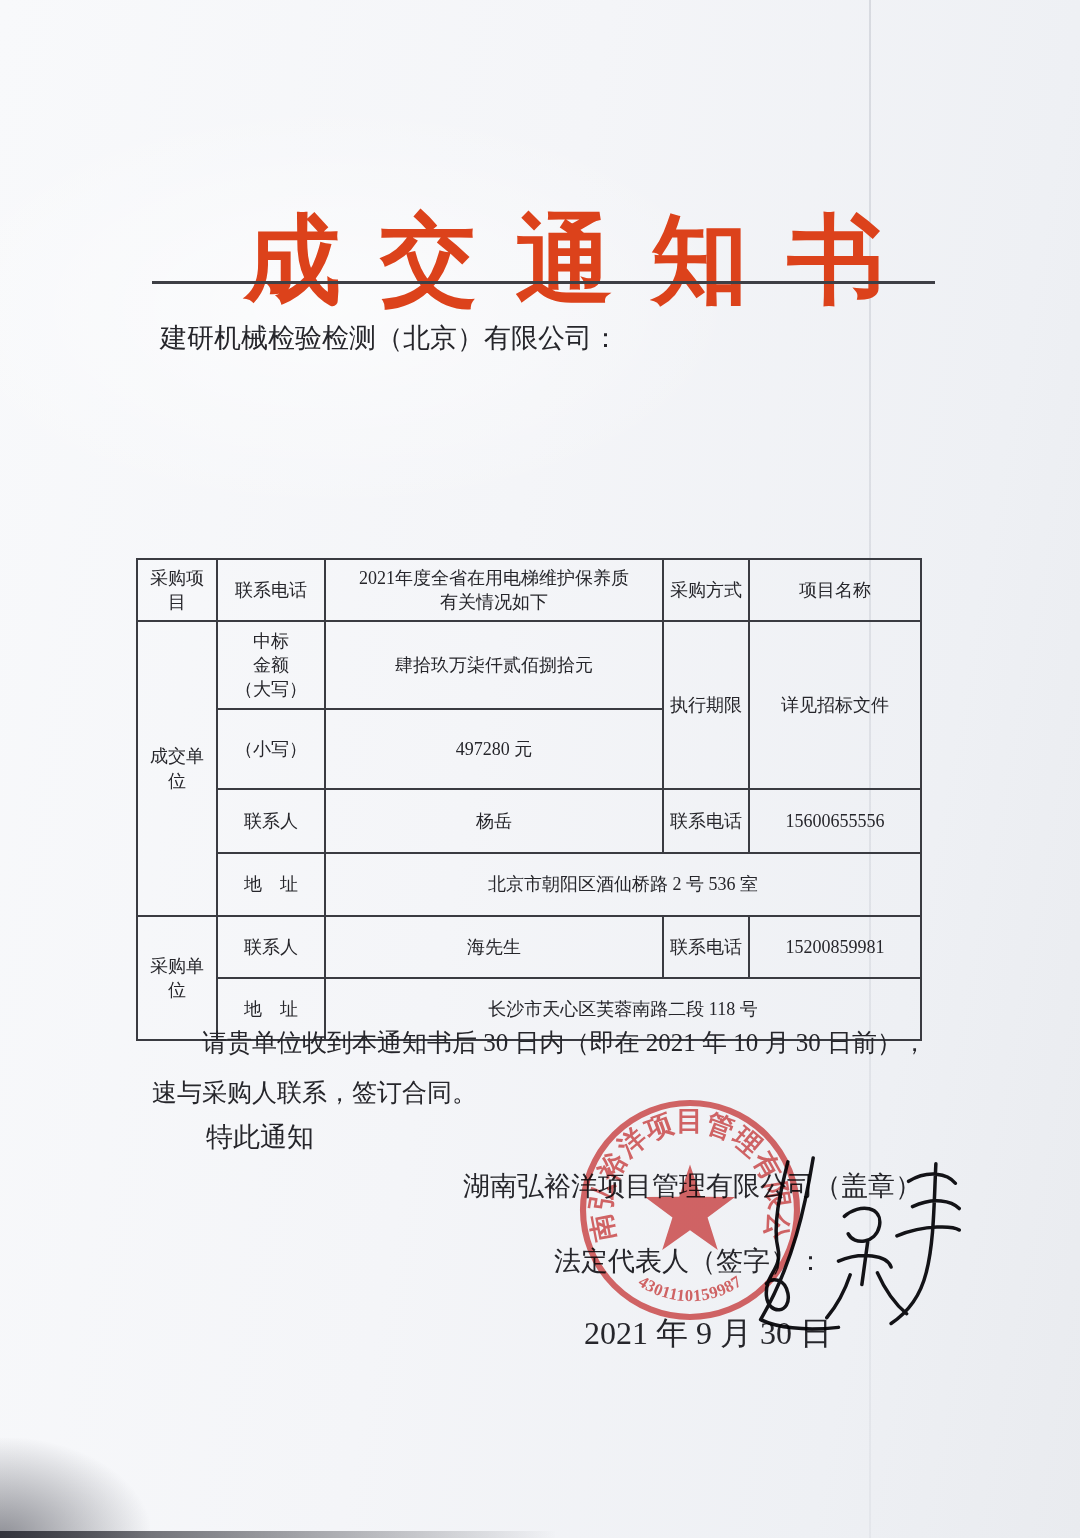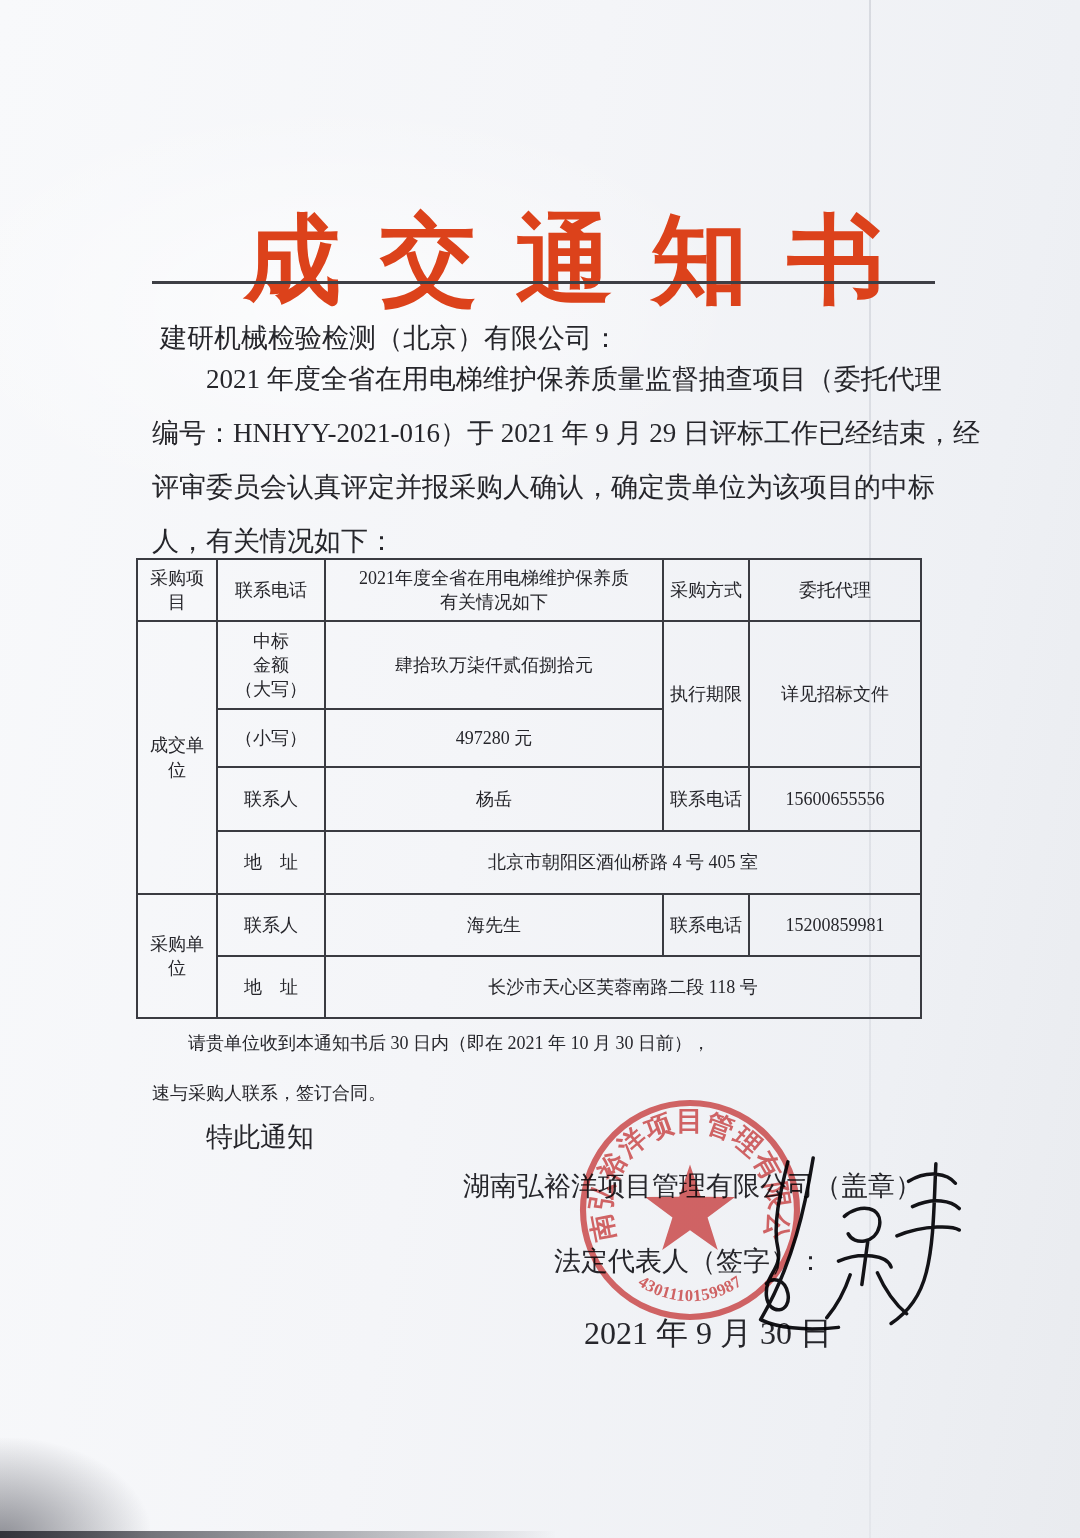--- a/index.html
+++ b/index.html
@@ -40,25 +40,25 @@
     position:absolute;top:558px;left:136px;width:784px;
     border-collapse:collapse;table-layout:fixed;
     font-size:18px;line-height:1.35;
   }
   table.award td{
     border:2px solid #3a3b41;
     text-align:center;vertical-align:middle;
     padding:2px 4px;white-space:pre-line;
     overflow:hidden;
   }
-  tr.r1{height:62px}tr.r2{height:88px}tr.r3{height:58px}tr.r4{height:64px}
+  tr.r1{height:62px}tr.r2{height:88px}tr.r3{height:80px}tr.r4{height:64px}
   tr.r5{height:63px}tr.r6{height:62px}tr.r7{height:62px}
 
   .closing{position:absolute;top:1018px;left:152px;width:792px;
-    font-size:18px;line-height:50px;}
+    font-size:25px;line-height:50px;}
   .notice-line{position:absolute;top:1112px;left:152px;width:792px;
     font-size:27px;line-height:50px;padding-left:2em;}
 
   .company-line{position:absolute;top:1168px;left:463px;font-size:27px;}
   .legal-line{position:absolute;top:1243px;left:554px;font-size:27px;}
   .date-line{position:absolute;top:1312px;left:584px;font-size:32px;}
 
   .stamp{position:absolute;left:576px;top:1096px;width:228px;height:228px;
     z-index:5;mix-blend-mode:multiply;opacity:0.9;}
   .stamp text{font-family:"Liberation Serif","DejaVu Serif",serif;font-weight:700;}
@@ -70,43 +70,37 @@
 
 <div class="page">
 
   <div class="crease"></div>
 
   <h1 class="title">成交通知书</h1>
   <div class="title-rule"></div>
 
   <p class="addressee">建研机械检验检测（北京）有限公司：</p>
 
-  <div class="body-para">
-    <div class="body-line indent">2021 年度全省在用电梯维护保养质量监督抽查项目（委托代理</div>
-    <div class="body-line">编号：HNHYY-2021-016）于 2021 年 9 月 29 日评标工作已经结束，经</div>
-    <div class="body-line">评审委员会认真评定并报采购人确认，确定贵单位为该项目的中标</div>
-    <div class="body-line">人，有关情况如下：</div>
-  </div>
 
   <table class="award">
     <colgroup>
       <col style="width:80px">
         <col style="width:108px">
         <col style="width:338px">
       <col style="width:86px">
         <col style="width:172px">
     </colgroup>
     <tbody>
       <tr class="r1">
         <td>采购项目</td>
         <td>联系电话</td>
         <td>2021年度全省在用电梯维护保养质
 有关情况如下</td>
         <td>采购方式</td>
-        <td>委托代理</td>
+        <td>项目名称</td>
       </tr>
       <tr class="r2">
         <td rowspan="4">成交单位</td>
         <td>中标
 金额
 （大写）</td>
         <td>肆拾玖万柒仟贰佰捌拾元</td>
         <td rowspan="2">执行期限</td>
         <td rowspan="2">详见招标文件</td>
       </tr>
@@ -115,21 +109,21 @@
         <td>497280 元</td>
       </tr>
       <tr class="r4">
         <td>联系人</td>
         <td>杨岳</td>
         <td>联系电话</td>
         <td>15600655556</td>
       </tr>
       <tr class="r5">
         <td>地　址</td>
-        <td colspan="3">北京市朝阳区酒仙桥路 4 号 405 室</td>
+        <td colspan="3">北京市朝阳区酒仙桥路 2 号 536 室</td>
       </tr>
       <tr class="r6">
         <td rowspan="2">采购单位</td>
         <td>联系人</td>
         <td>海先生</td>
         <td>联系电话</td>
         <td>15200859981</td>
       </tr>
       <tr class="r7">
         <td>地　址</td>

